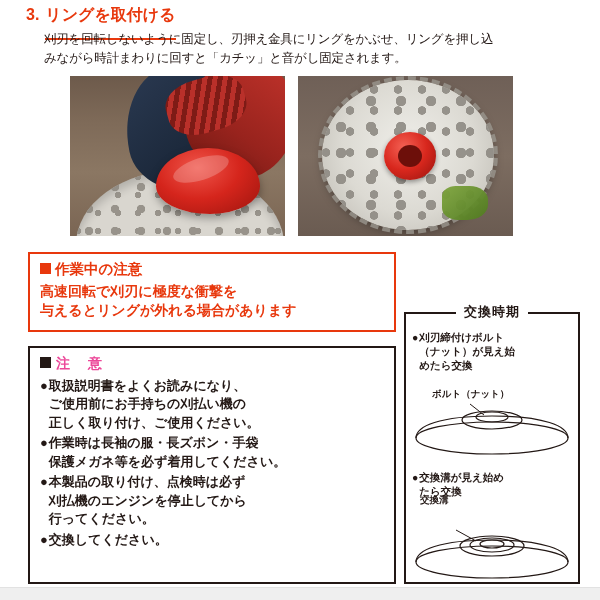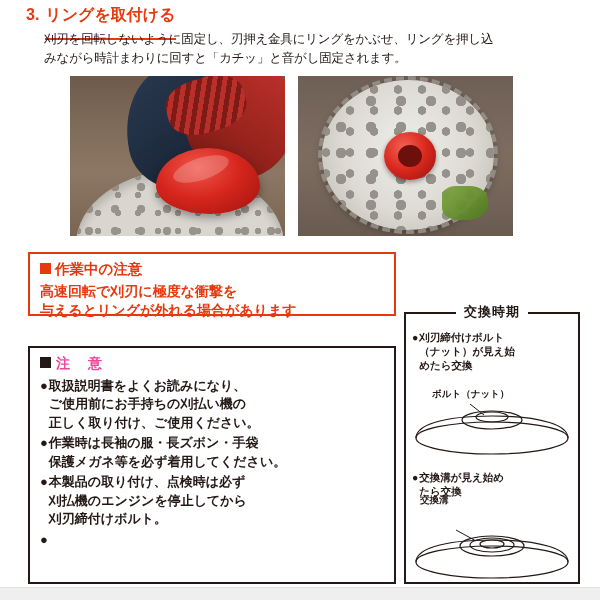--- a/index.html
+++ b/index.html
@@ -196,21 +196,21 @@
     width: 46px; height: 34px;
     background: linear-gradient(140deg, #7fa53e, #4f7a1f);
     border-radius: 30% 40% 45% 35%;
     opacity: .95;
   }
 
   
   .box-caution {
     position: absolute;
     left: 28px; top: 252px;
-    width: 368px; height: 64px;
+    width: 368px; height: 80px;
     border: 2px solid #e8380d;
     box-sizing: border-box;
     padding: 6px 23px 0 10px;
   }
   .box-caution .hdr {
     font-size: 14.5px;
     font-weight: bold;
     color: #e8380d;
     margin-bottom: 3px;
   }
@@ -387,27 +387,28 @@
         <div>作業時は長袖の服・長ズボン・手袋</div>
         <div>保護メガネ等を必ず着用してください。</div>
       </span>
     </div>
 
     <div class="note">
       <span class="bullet">●</span>
       <span class="txt">
         <div>本製品の取り付け、点検時は必ず</div>
         <div>刈払機のエンジンを停止してから</div>
-        <div>刈刃締付けボルト。</div>
+        <div>行ってください。</div>
       </span>
     </div>
 
     <div class="note">
       <span class="bullet">●</span>
       <span class="txt">
+        <div>交換してください。</div>
       </span>
     </div>
   </div>
 
   <div class="box-timing"></div>
   <div class="timing-title">
     <span>交換時期</span>
   </div>
 
   <div class="t-item t1">

